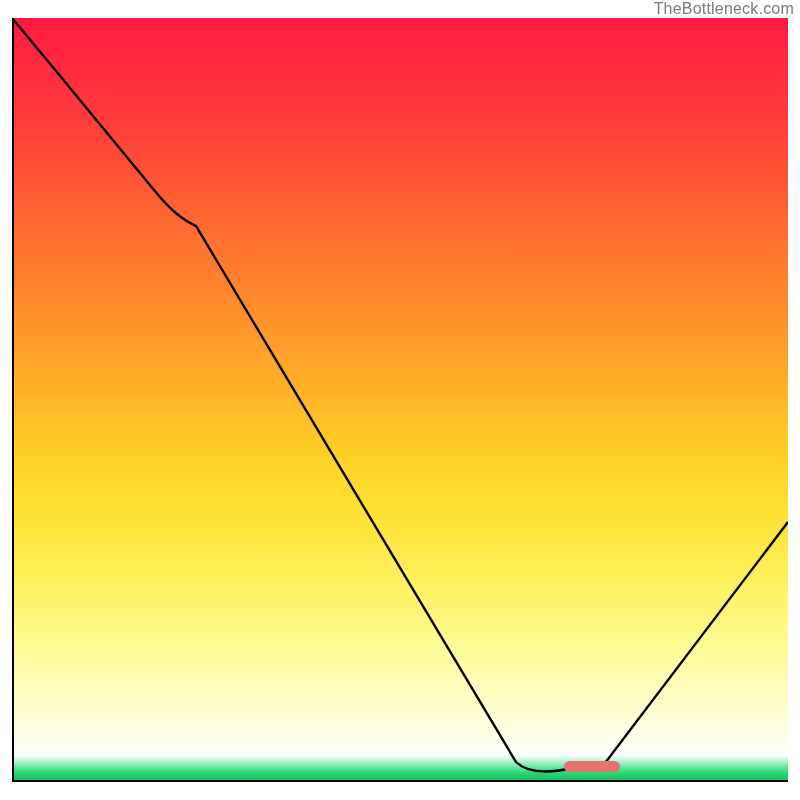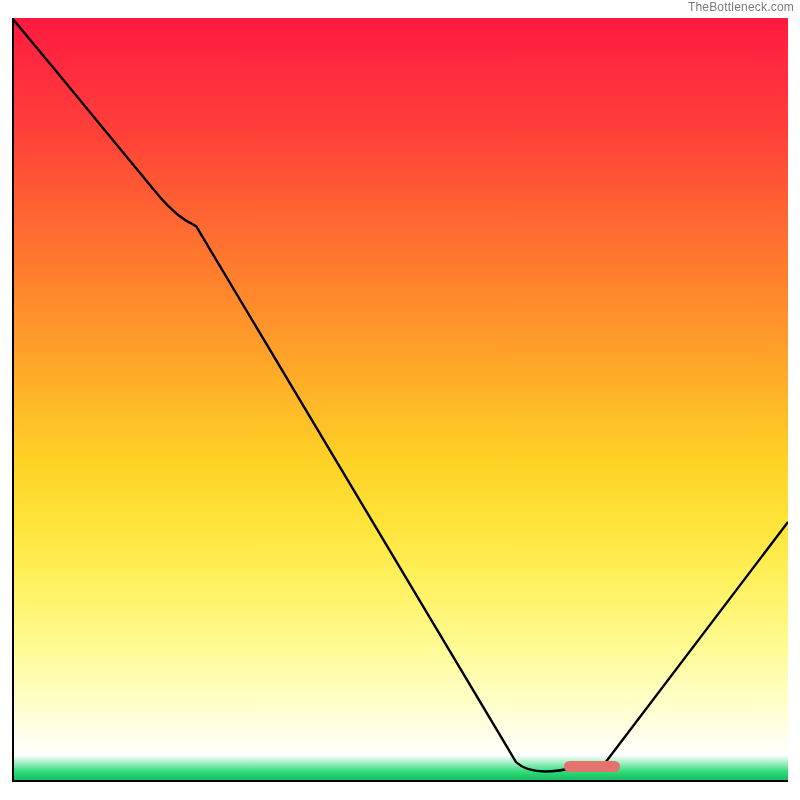--- a/index.html
+++ b/index.html
@@ -74,21 +74,21 @@
     top: 18px;
     width: 0;
     height: 764px;
     border-left: 2px solid #000000;
   }
   .watermark {
     position: absolute;
     top: 0;
     right: 6px;
     color: #7a7a7a;
-    font-size: 12px;
+    font-size: 16px;
     font-weight: 500;
     letter-spacing: 0.2px;
     user-select: none;
   }
 </style>
 </head>
 <body>
 
 <div class="canvas">
 

